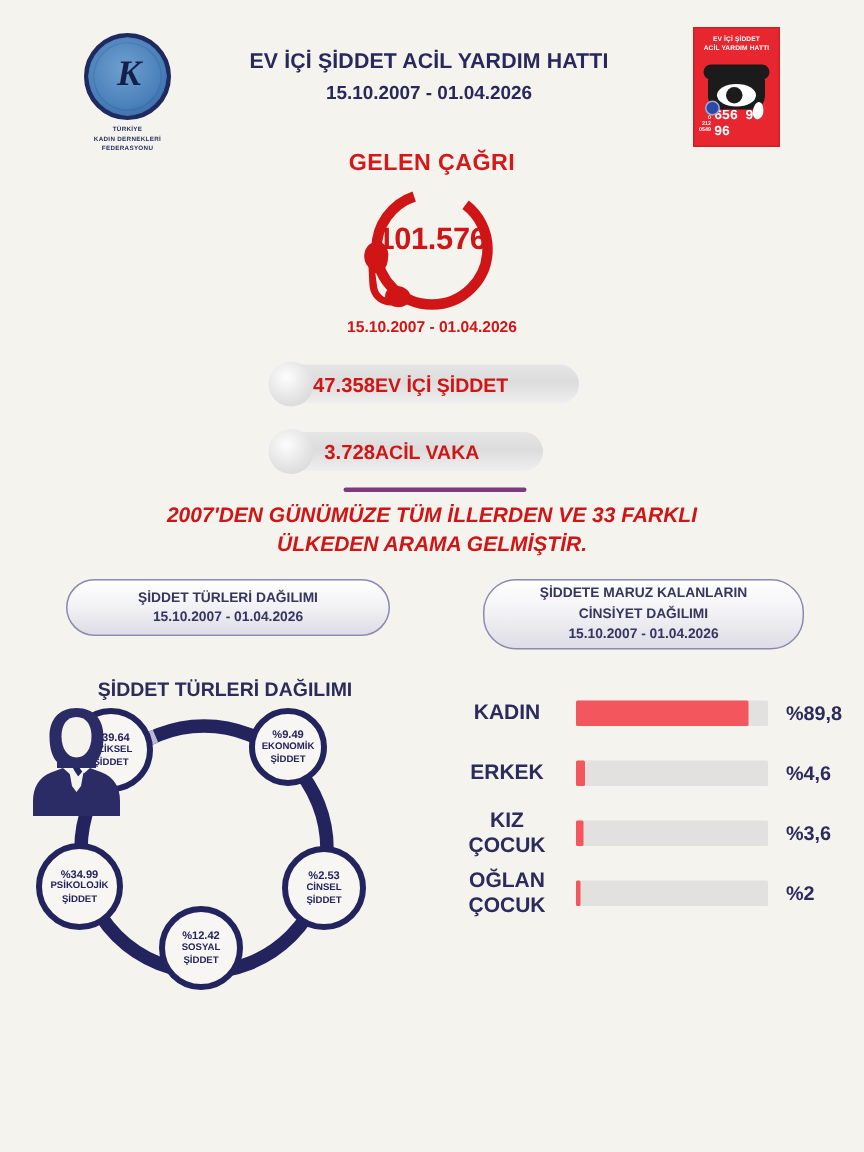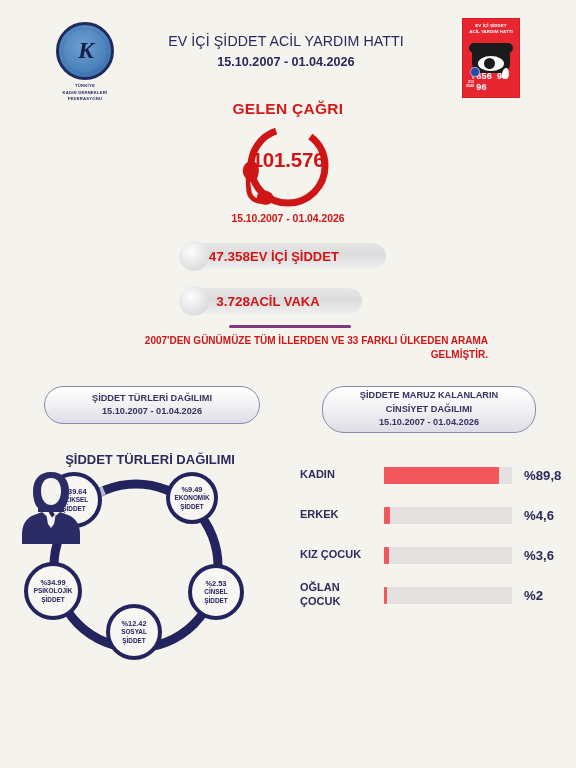--- a/index.html
+++ b/index.html
@@ -27,21 +27,21 @@
     color: #15204a; font-size: 24px; font-weight: bold; font-style: italic;
     letter-spacing: -2px; font-family: "Liberation Serif", serif;
   }
   .logo-text {
     margin-top: 3px; font-size: 4.2px; line-height: 1.55; font-weight: bold;
     color: #1f2a5e; letter-spacing: .2px;
   }
 
   .header-title {
     position: absolute; left: 140px; top: 33px; width: 292px; text-align: center;
-    font-size: 14.2px; font-weight: normal; color: #28285c; letter-spacing: .1px;
+    font-size: 14.2px; font-weight: bold; color: #28285c; letter-spacing: .1px;
   }
   .header-date {
     position: absolute; left: 140px; top: 55px; width: 292px; text-align: center;
     font-size: 12.6px; font-weight: bold; color: #28285c;
   }
 
   .poster {
     position: absolute; left: 462px; top: 18px; width: 58px; height: 80px;
     background: #e8262f; border: 1px solid #cf1f27; padding: 4px 3px;
     display: flex; flex-direction: column; align-items: center;
@@ -117,22 +117,22 @@
     position: relative; z-index: 2; font-size: 13px; font-weight: bold; color: #cf1515;
   }
   #pill-1 { left: 188px; top: 243px; width: 198px; }
   #pill-2 { left: 188px; top: 288px; width: 174px; }
 
   .divider {
     position: absolute; left: 229px; top: 325px; width: 122px; height: 2.6px;
     background: #7d3b7d; border-radius: 2px;
   }
   .note {
-    position: absolute; left: 88px; top: 334px; width: 400px; text-align: right;
-    font-size: 10px; font-weight: bold; color: #cf1515; line-height: 1.35;
+    position: absolute; left: 88px; top: 334px; width: 400px; text-align: center;
+    font-size: 14px; font-weight: bold; color: #cf1515; line-height: 1.35; font-style: italic;
   }
 
   
   .capsule {
     position: absolute; border: 1.4px solid #8a8ab0; border-radius: 22px;
     background: linear-gradient(180deg,#ffffff 0%,#f2f1f4 48%,#dedde6 100%);
     display: flex; flex-direction: column; align-items: center; justify-content: center;
     text-align: center; color: #353560;
   }
   .capsule div { font-size: 9.2px; font-weight: bold; line-height: 1.45; }
@@ -159,22 +159,22 @@
   #node-1 { left: 148px; top: 4px;   width: 52px; height: 52px; }
   #node-2 { left: 170px; top: 96px;  width: 56px; height: 56px; }
   #node-3 { left: 88px;  top: 136px; width: 56px; height: 56px; }
   #node-4 { left: 6px;   top: 94px;  width: 58px; height: 58px; }
   .woman { position: absolute; left: 102px; top: 58px; width: 66px; height: 76px; }
 
   
   .bars { position: absolute; left: 300px; top: 456px; width: 276px; height: 170px; }
   .bar-row { position: absolute; left: 0; width: 276px; height: 34px; display: flex; align-items: center; }
   .bar-label {
-    width: 84px; text-align: left; padding-right: 8px;
-    font-size: 11px; font-weight: bold; color: #2b2b5c; line-height: 1.25;
+    width: 84px; text-align: center; padding-right: 8px;
+    font-size: 14px; font-weight: bold; color: #2b2b5c; line-height: 1.25;
   }
   .bar-track {
     position: relative; width: 128px; height: 17px; background: #e2e1e0; border-radius: 1px;
   }
   .bar-fill { position: absolute; left: 0; top: 0; height: 17px; background: #f4565e; border-radius: 1px; }
   .bar-value { padding-left: 12px; font-size: 13.2px; font-weight: bold; color: #2b2b5c; }
   #bar-0 { top: 2px; }
   #bar-1 { top: 42px; }
   #bar-2 { top: 82px; }
   #bar-3 { top: 122px; }

